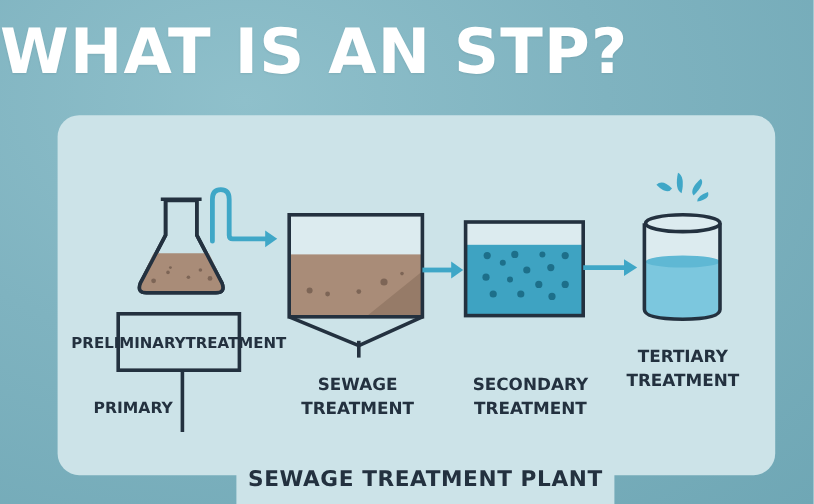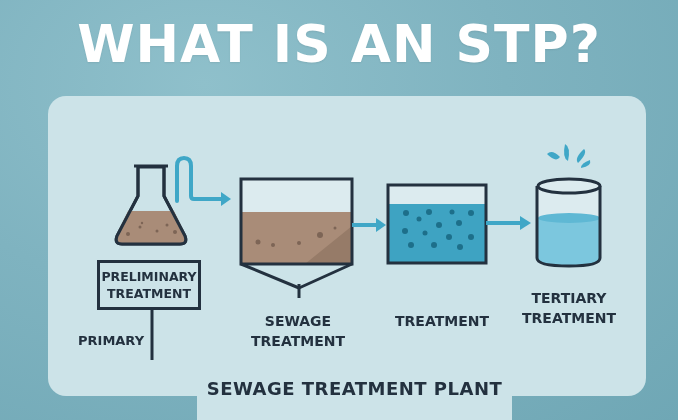--- a/index.html
+++ b/index.html
@@ -2,48 +2,48 @@
 <html><head>
   <meta charset="utf-8">
   <style>
     html, body { margin: 0; padding: 0; }
     body {
       width: 678px; height: 420px; overflow: hidden; position: relative;
       font-family: "DejaVu Sans", sans-serif;
       background: radial-gradient(ellipse at 30% 20%, #8fc0cb 0%, #7fb3c0 45%, #6fa7b5 100%);
     }
     .title {
-      position: absolute; left: 0; top: 14px; width: 678px; text-align: center;
+      position: absolute; left: 0; top: 14px; width: 678px; 
       color: #ffffff; font-family: "DejaVu Sans", sans-serif; font-weight: bold;
       font-size: 52px; letter-spacing: 1px; line-height: 60px;
       text-shadow: 0 1px 2px rgba(0,0,0,0.08);
     }
     .panel {
       position: absolute; left: 48px; top: 96px; width: 598px; height: 300px;
       background: #cce3e8; border-radius: 18px;
     }
     .label {
       position: absolute; color: #23313f; font-weight: bold; text-align: center;
       font-family: "DejaVu Sans", sans-serif; line-height: 20px; white-space: nowrap;
     }
     .stage-label { font-size: 14px; }
     .prelim-box {
       position: absolute; left: 97px; top: 260px; width: 104px; height: 50px;
       border: 3px solid #23313f; box-sizing: border-box;
-      display: flex; align-items: center; justify-content: center; flex-direction: column;
+      display: flex; align-items: center; justify-content: center; 
       background: #cce3e8;
     }
     .prelim-box span {
       font-size: 12.5px; font-weight: bold; color: #23313f; line-height: 17px;
       font-family: "DejaVu Sans", sans-serif;
     }
     .footer-box {
       position: absolute; left: 197px; top: 378px; width: 315px; height: 42px;
       background: #cce3e8;
-      display: flex; align-items: flex-start; justify-content: center;
+      display: flex; align-items: center; justify-content: center;
     }
     .footer-box span {
       font-size: 18px; font-weight: bold; color: #23313f; letter-spacing: 0.5px;
       font-family: "DejaVu Sans", sans-serif;
     }
     svg.diagram { position: absolute; left: 0; top: 0; }
   </style>
 </head>
 <body>
 
@@ -141,20 +141,21 @@
 </div>
 
 <div class="label stage-label" style="left:78px; top:331px; font-size:13px;">PRIMARY</div>
 
 <div class="label stage-label" style="left:236px; top:311px; width:124px;">
   <div>SEWAGE</div>
   <div>TREATMENT</div>
 </div>
 
 <div class="label stage-label" style="left:382px; top:311px; width:120px;">
+  <div>SECONDARY</div>
   <div>TREATMENT</div>
 </div>
 
 <div class="label stage-label" style="left:512px; top:288px; width:114px;">
   <div>TERTIARY</div>
   <div>TREATMENT</div>
 </div>
 
 <div class="footer-box">
   <span>SEWAGE TREATMENT PLANT</span>

